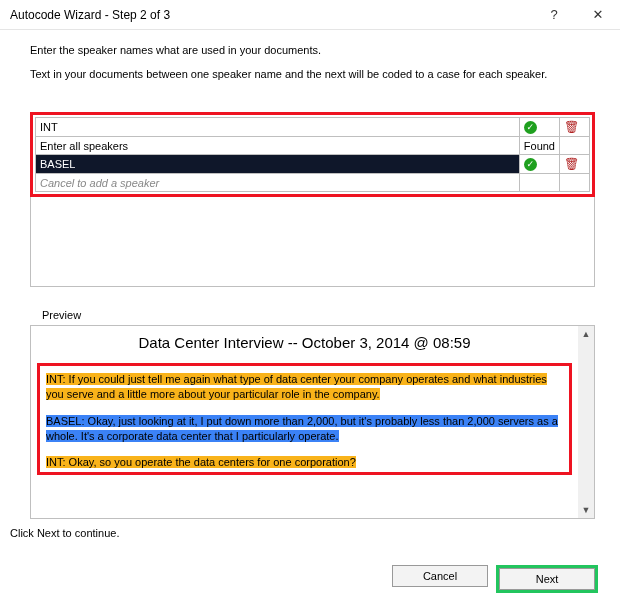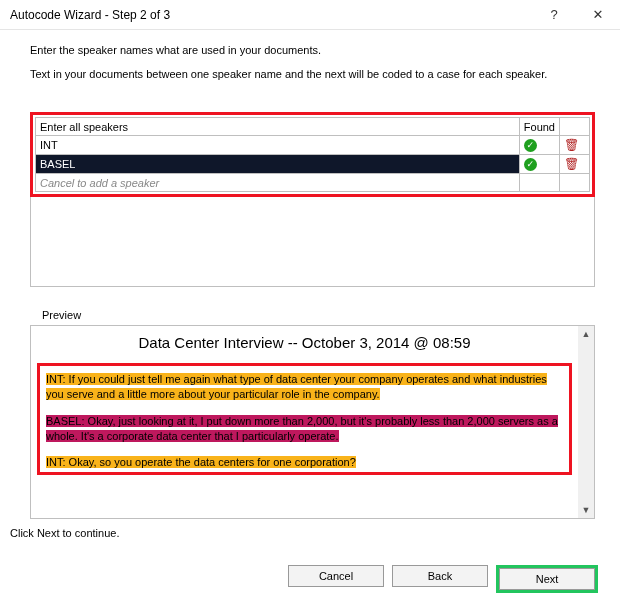--- a/index.html
+++ b/index.html
@@ -94,21 +94,21 @@
     color: #555;
     background: #f0f0f0;
     cursor: pointer;
   }
   .scrollbar .arrow.up { position:absolute; top:0; }
   .scrollbar .arrow.down { position:absolute; bottom:0; }
   .preview-inner { padding: 8px 22px 0 6px; }
   .preview-title { text-align: center; margin-bottom: 12px; font-size: 15px; }
   .highlight-box { border: 3px solid #ee1321; padding: 6px 6px 2px 6px; }
   .p-int { background: #f9b31a; display: inline; }
-  .p-basel { background: #be185d; display: inline; margin-top: 36px; }
+  .p-basel { background: #3b82f6; display: inline; margin-top: 36px; }
   .para { margin-bottom: 12px; line-height: 1.35; }
   .para.last { margin-bottom: 0; }
   .footer-note { margin: 8px 0 0 10px; font-size: 11px; }
   .buttons {
     position: absolute;
     bottom: 10px; right: 22px;
     display: flex;
     gap: 8px;
   }
   .btn {
@@ -134,28 +134,28 @@
 </div>
 
 <div class="body">
   <div class="instr1">Enter the speaker names what are used in your documents.</div>
   <div class="instr2">Text in your documents between one speaker name and the next will be coded to a case for each speaker.</div>
 
   <div class="speakers-wrap">
     <table class="speakers">
       <tbody>
           <tr>
+        <td>INT</td>
+        <td class="found"><span class="check">✓</span></td>
+        <td class="del"><span class="trash">🗑</span></td>
+      </tr>
+      <tr>
         <th>Enter all speakers</th>
         <th class="found">Found</th>
         <th class="del"></th>
-      </tr>
-      <tr>
-        <td>INT</td>
-        <td class="found"><span class="check">✓</span></td>
-        <td class="del"><span class="trash">🗑</span></td>
       </tr>
       <tr class="sel">
         <td>BASEL</td>
         <td class="found"><span class="check">✓</span></td>
         <td class="del"><span class="trash">🗑</span></td>
       </tr>
       <tr class="add-row">
         <td>Cancel to add a speaker</td>
         <td class="found"></td>
         <td class="del"></td>
@@ -185,17 +185,16 @@
       <div class="arrow up">▲</div>
       <div class="arrow down">▼</div>
     </div>
   </div>
 </div>
 
 <div class="footer-note">Click Next to continue.</div>
 
 <div class="buttons">
   <button class="btn">Cancel</button>
-  <button class="btn">Back</button>
   <span class="btn-next-wrap">
     <button class="btn">Next</button>
   </span>
 </div>
 
 </body></html>

